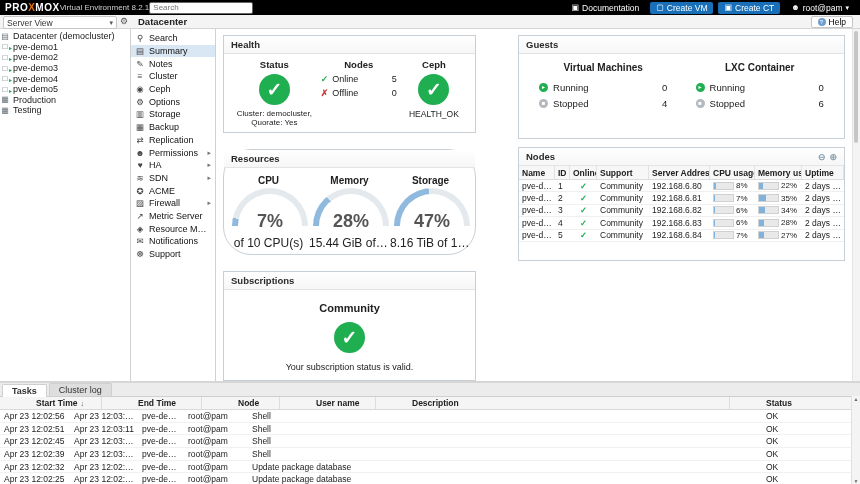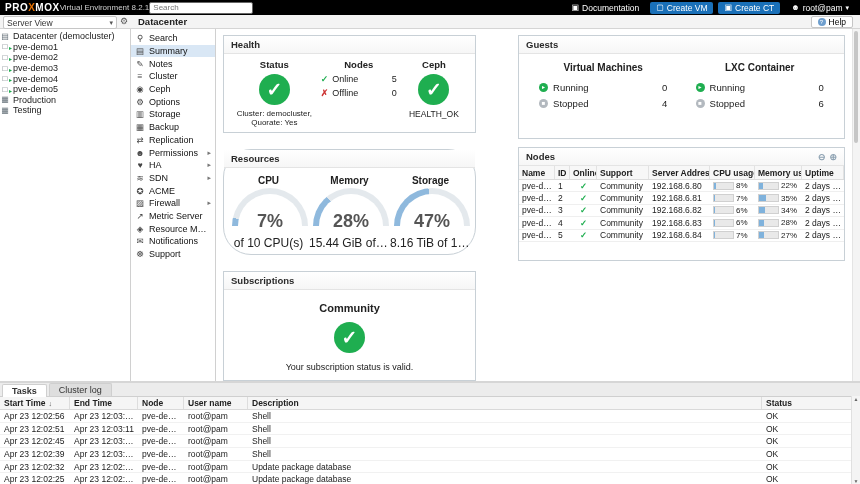--- a/index.html
+++ b/index.html
@@ -124,21 +124,21 @@
   #content-scrollbar{width:7px;background:#f4f4f4;border-left:1px solid #e4e4e4;position:relative;flex:none;cursor:pointer;}
   #content-scrollbar .thumb{position:absolute;top:2px;left:1px;width:4px;height:112px;background:#c6c6c6;border-radius:2px;}
 
   
   #splitter{position:absolute;top:381px;left:0;right:0;height:2px;background:#d6d6d6;cursor:row-resize;}
   #bottom{position:absolute;top:383px;left:0;right:0;bottom:0;background:#fff;overflow:hidden;}
   .tabs{height:13px;background:#ececec;border-bottom:1px solid #cfcfcf;display:flex;align-items:flex-end;padding-left:2px;gap:2px;}
   .tab{font-size:9px;padding:1px 9px 1px;border:1px solid #cfcfcf;border-bottom:none;background:#dedede;color:#333;cursor:pointer;border-radius:2px 2px 0 0;}
   .tab.selected{background:#fff;position:relative;top:1px;font-weight:bold;}
   .thead{display:flex;height:12px;background:#f5f5f5;border-bottom:1px solid #d9d9d9;font-weight:bold;font-size:8.5px;align-items:center;}
-  .thead>span{border-right:1px solid #ddd;height:100%;display:flex;align-items:center;gap:3px;}
+  .thead>span{border-right:1px solid #ddd;height:100%;display:flex;align-items:center;gap:3px;margin-left:32px;}
   .thead>span,.trow>span{padding:0 4px;overflow:hidden;white-space:nowrap;text-overflow:ellipsis;box-sizing:border-box;}
   .trow{display:flex;height:11.7px;align-items:center;font-size:8.5px;border-bottom:1px solid #f1f1f1;cursor:pointer;}
   .c1{width:70px;flex:none;}
   .c2{width:68px;flex:none;}
   .c3{width:46px;flex:none;}
   .c4{width:64px;flex:none;}
   .c5{flex:1;min-width:0;}
   .c6{width:98px;flex:none;}
   .sort{font-size:7px;color:#555;}
   .bscroll{position:absolute;right:0;top:13px;bottom:0;width:8px;background:#f4f4f4;border-left:1px solid #e0e0e0;display:flex;flex-direction:column;justify-content:space-between;align-items:center;font-size:5px;color:#666;cursor:pointer;}

